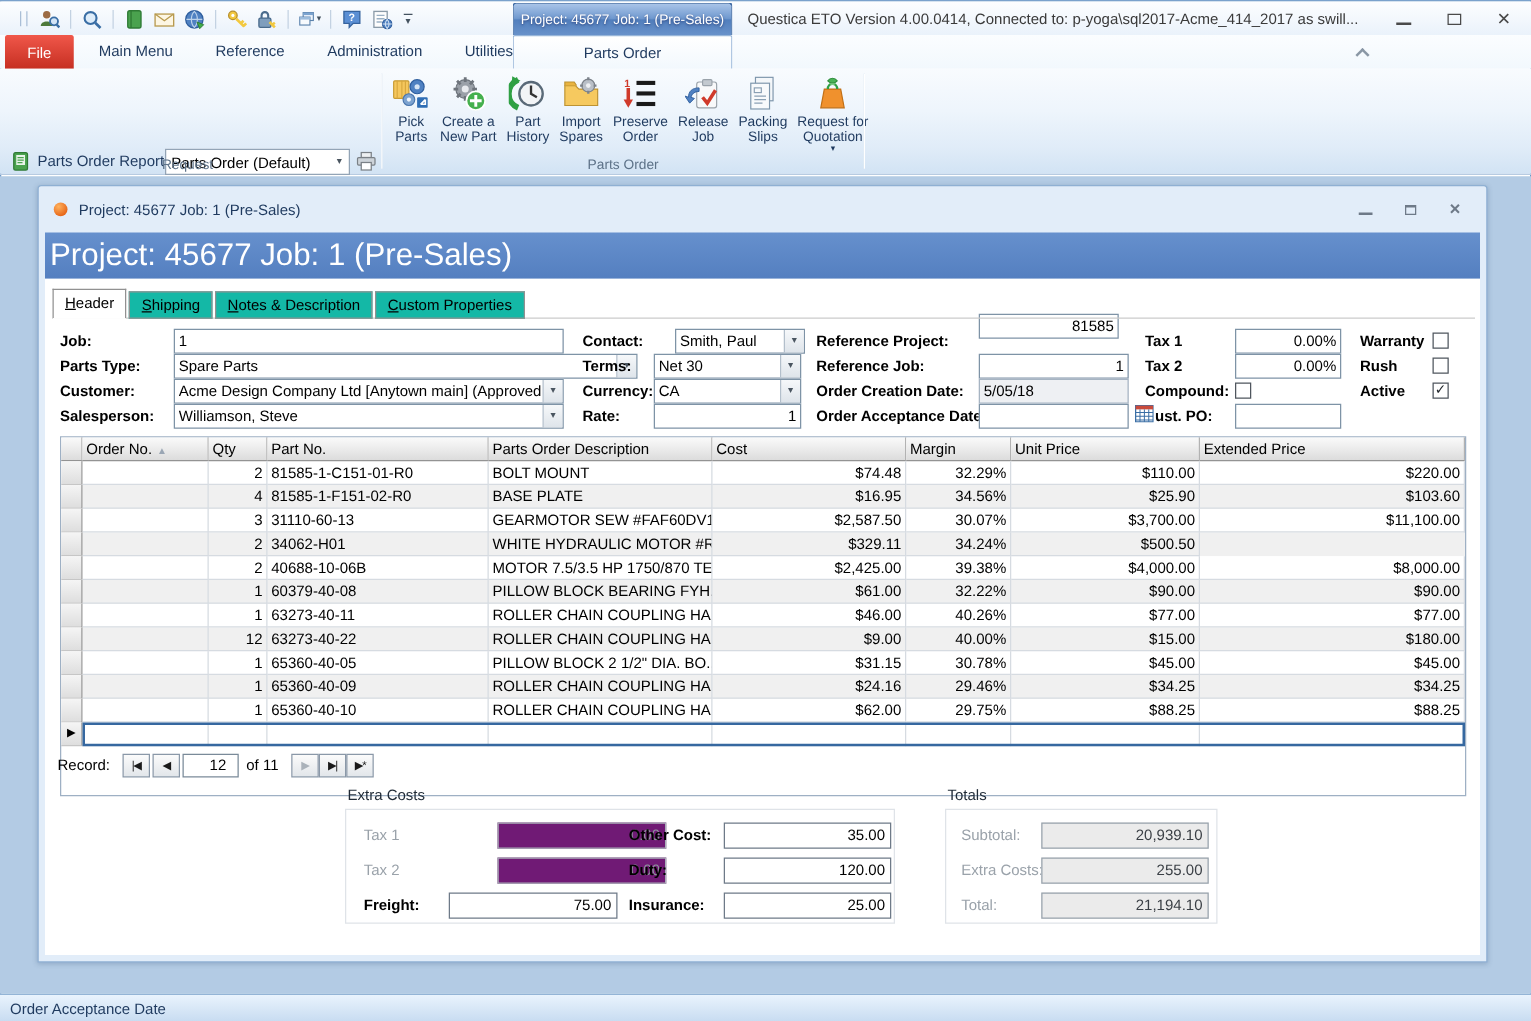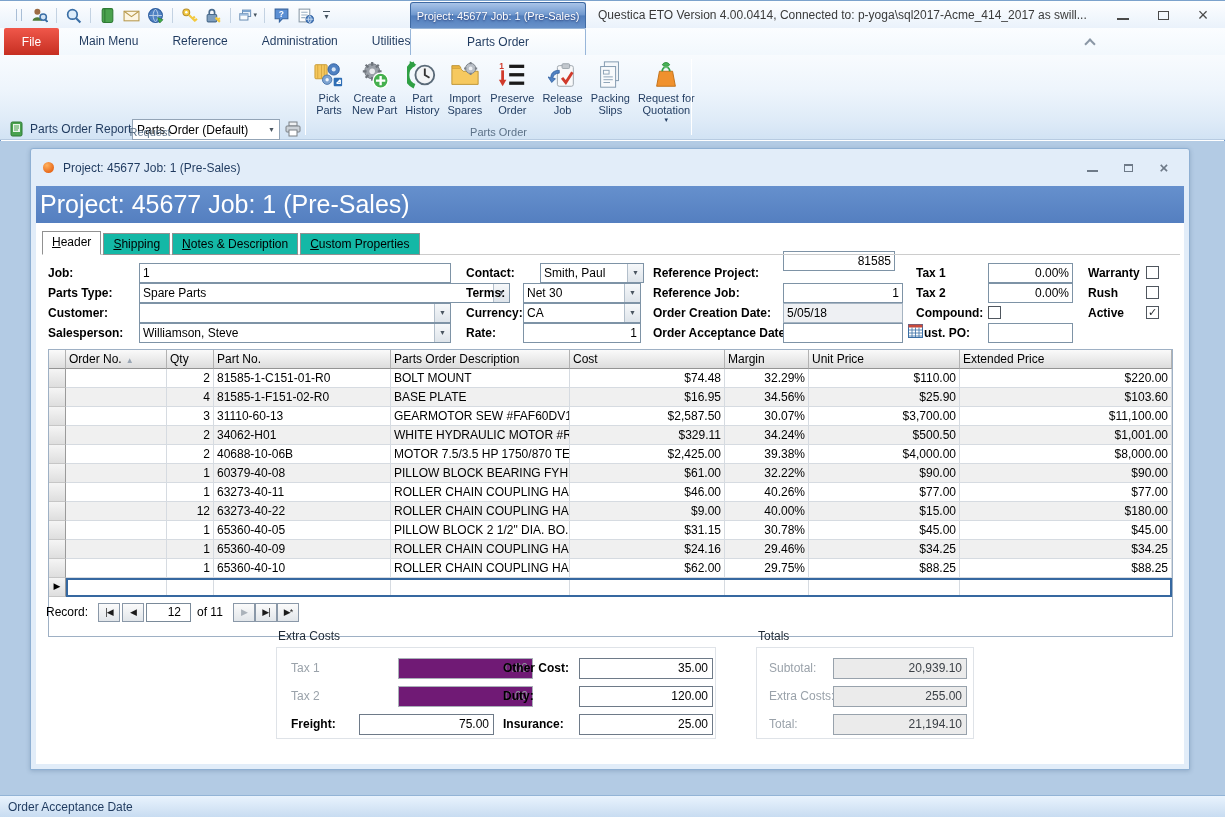--- a/index.html
+++ b/index.html
@@ -393,20 +393,21 @@
 
         <div class="lbl" style="left:12px;top:40px">Job:</div>
         <div class="inp" style="left:103px;top:40px;width:312px">1</div>
         <div class="lbl" style="left:12px;top:60px">Parts Type:</div>
         <div class="inp combo" style="left:103px;top:60px;width:371px">
           <span>Spare Parts</span>
             <span class="arr">▼</span>
         </div>
         <div class="lbl" style="left:12px;top:80px">Customer:</div>
         <div class="inp combo" style="left:103px;top:80px;width:312px">
+          <span>Acme Design Company Ltd [Anytown main] (Approved</span>
             <span class="arr">▼</span>
         </div>
         <div class="lbl" style="left:12px;top:100px">Salesperson:</div>
         <div class="inp combo" style="left:103px;top:100px;width:312px">
           <span>Williamson, Steve</span>
             <span class="arr">▼</span>
         </div>
 
         <div class="lbl" style="left:430px;top:40px">Contact:</div>
         <div class="inp combo" style="left:504px;top:40px;width:104px">
@@ -503,21 +504,20 @@
             </div>
             <div class="grow odd">
               <div class="gcell sel"></div>
               <div class="gcell"></div>
               <div class="gcell ar">2</div>
               <div class="gcell">34062-H01</div>
               <div class="gcell">WHITE HYDRAULIC MOTOR #R...</div>
               <div class="gcell ar">$329.11</div>
               <div class="gcell ar">34.24%</div>
               <div class="gcell ar">$500.50</div>
-              <div class="gcell ar">$1,001.00</div>
             </div>
             <div class="grow even">
               <div class="gcell sel"></div>
               <div class="gcell"></div>
               <div class="gcell ar">2</div>
               <div class="gcell">40688-10-06B</div>
               <div class="gcell">MOTOR 7.5/3.5 HP 1750/870 TE...</div>
               <div class="gcell ar">$2,425.00</div>
               <div class="gcell ar">39.38%</div>
               <div class="gcell ar">$4,000.00</div>

